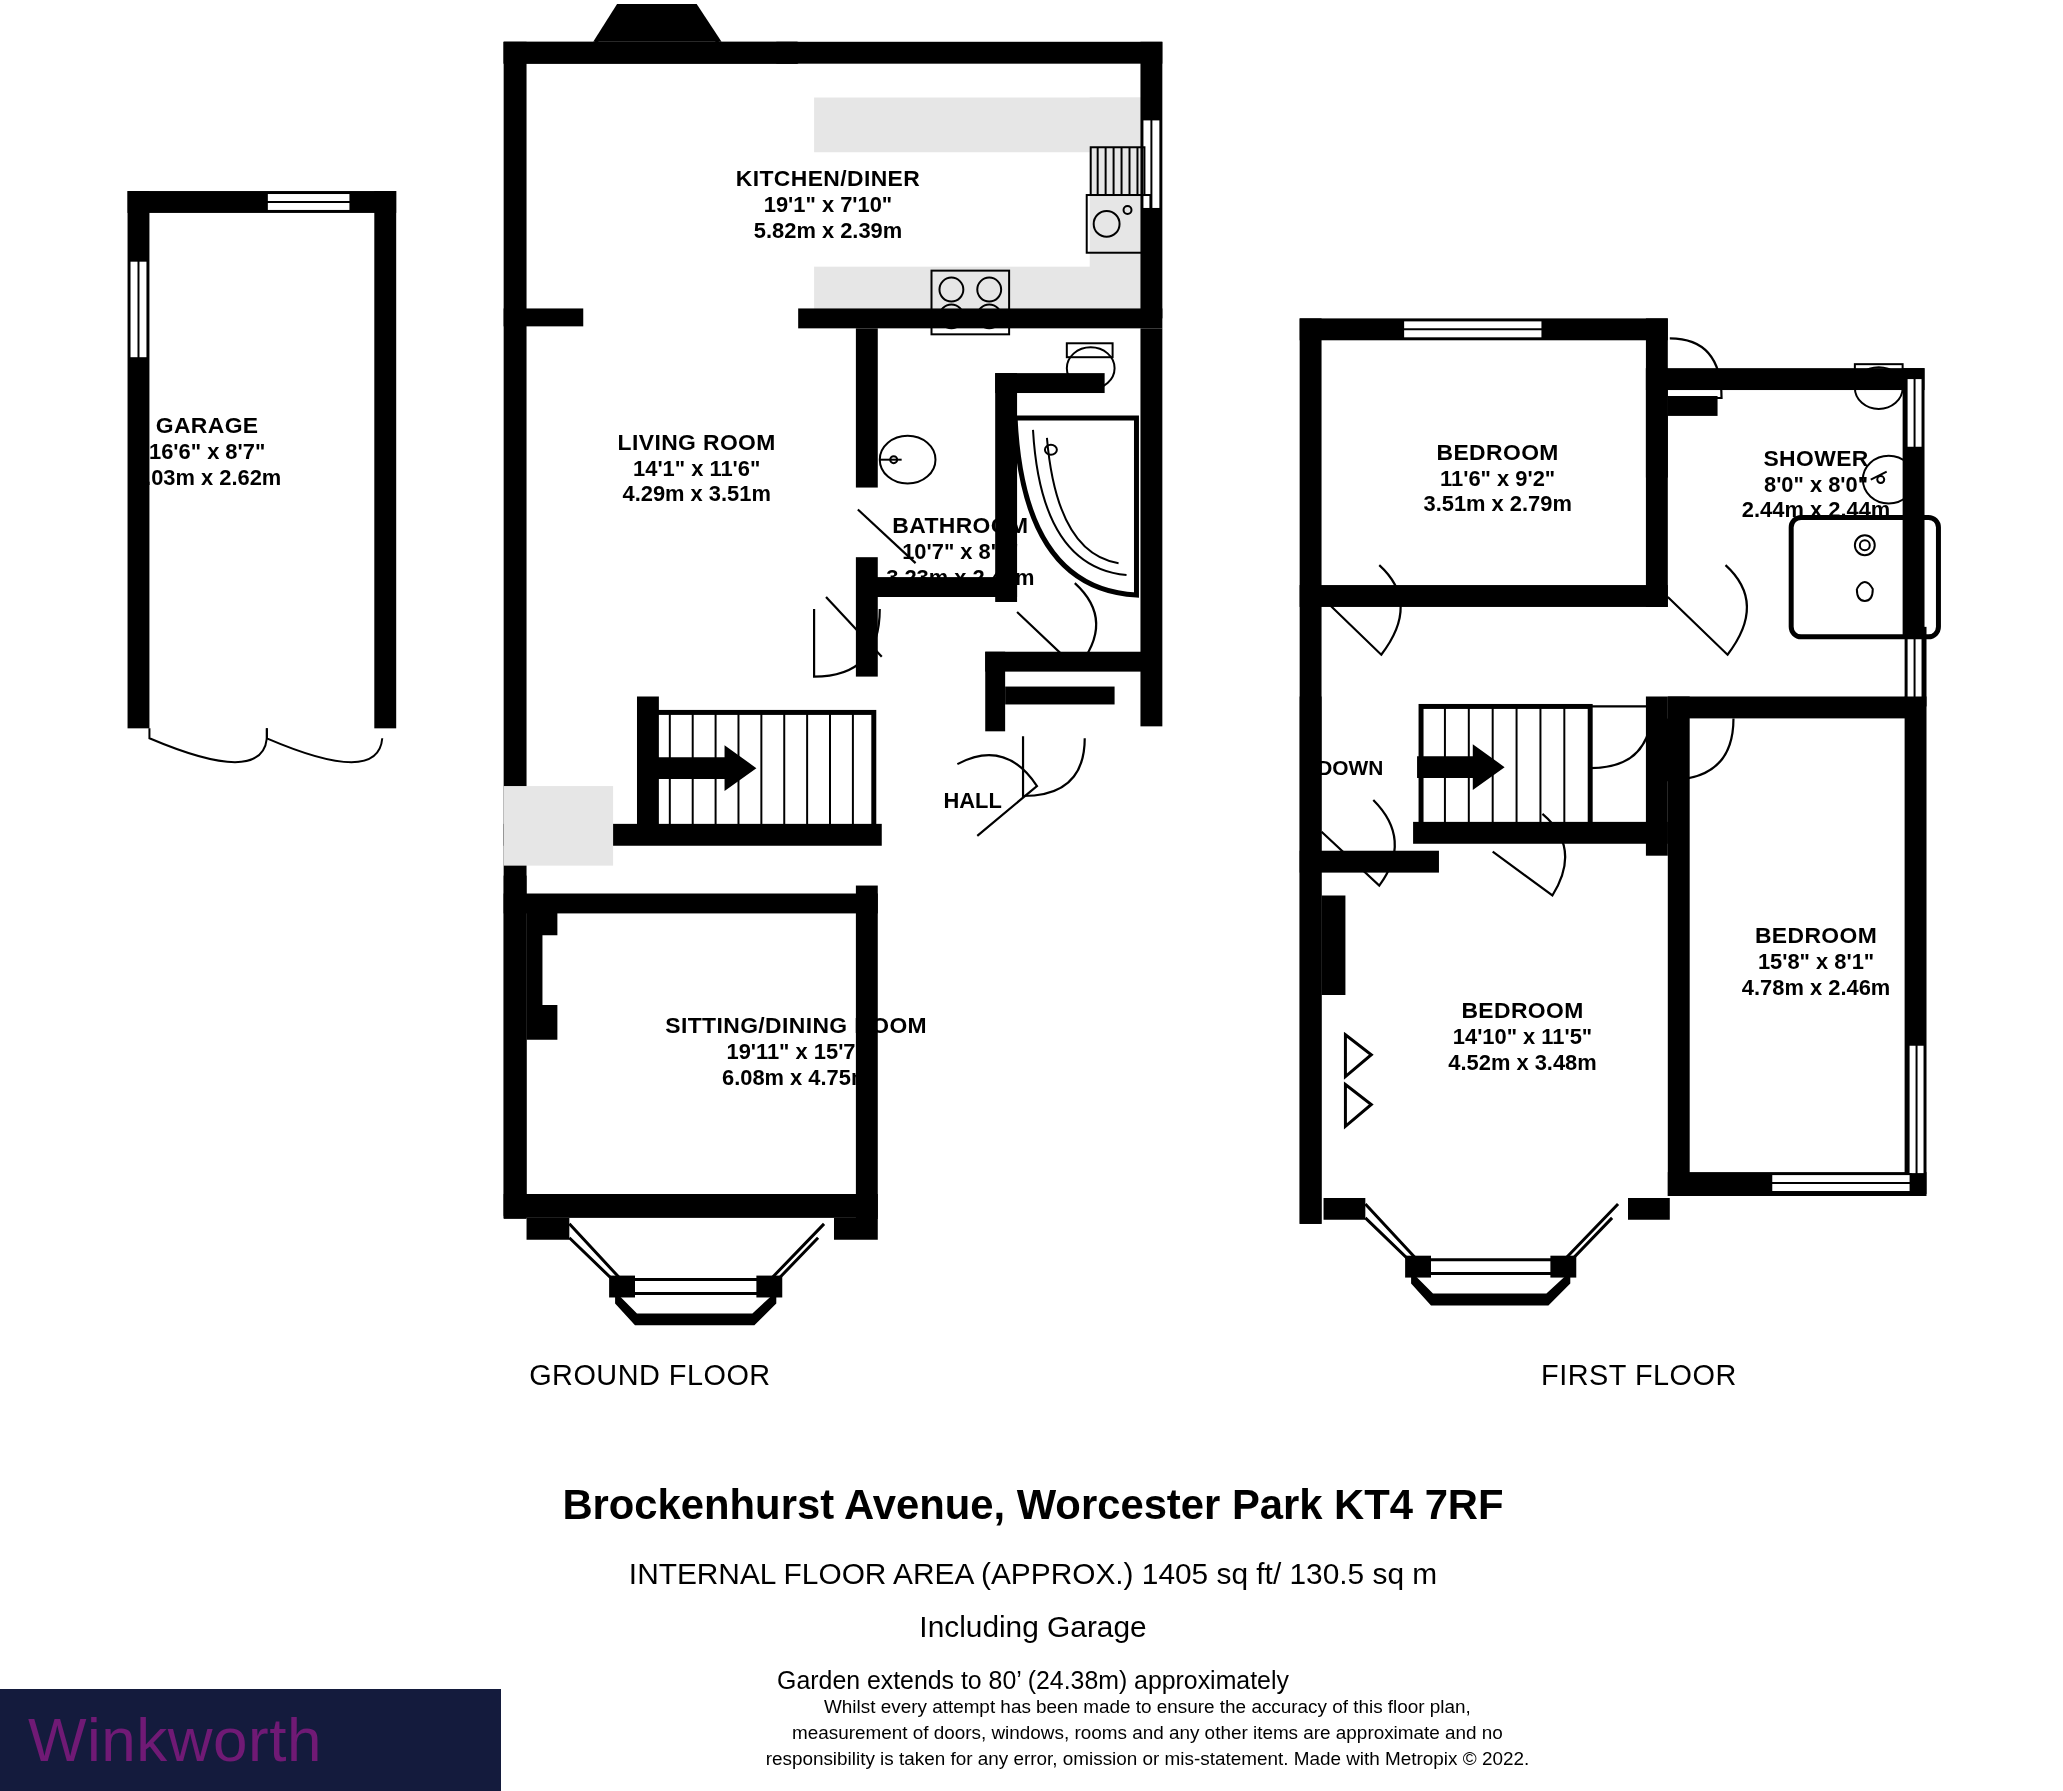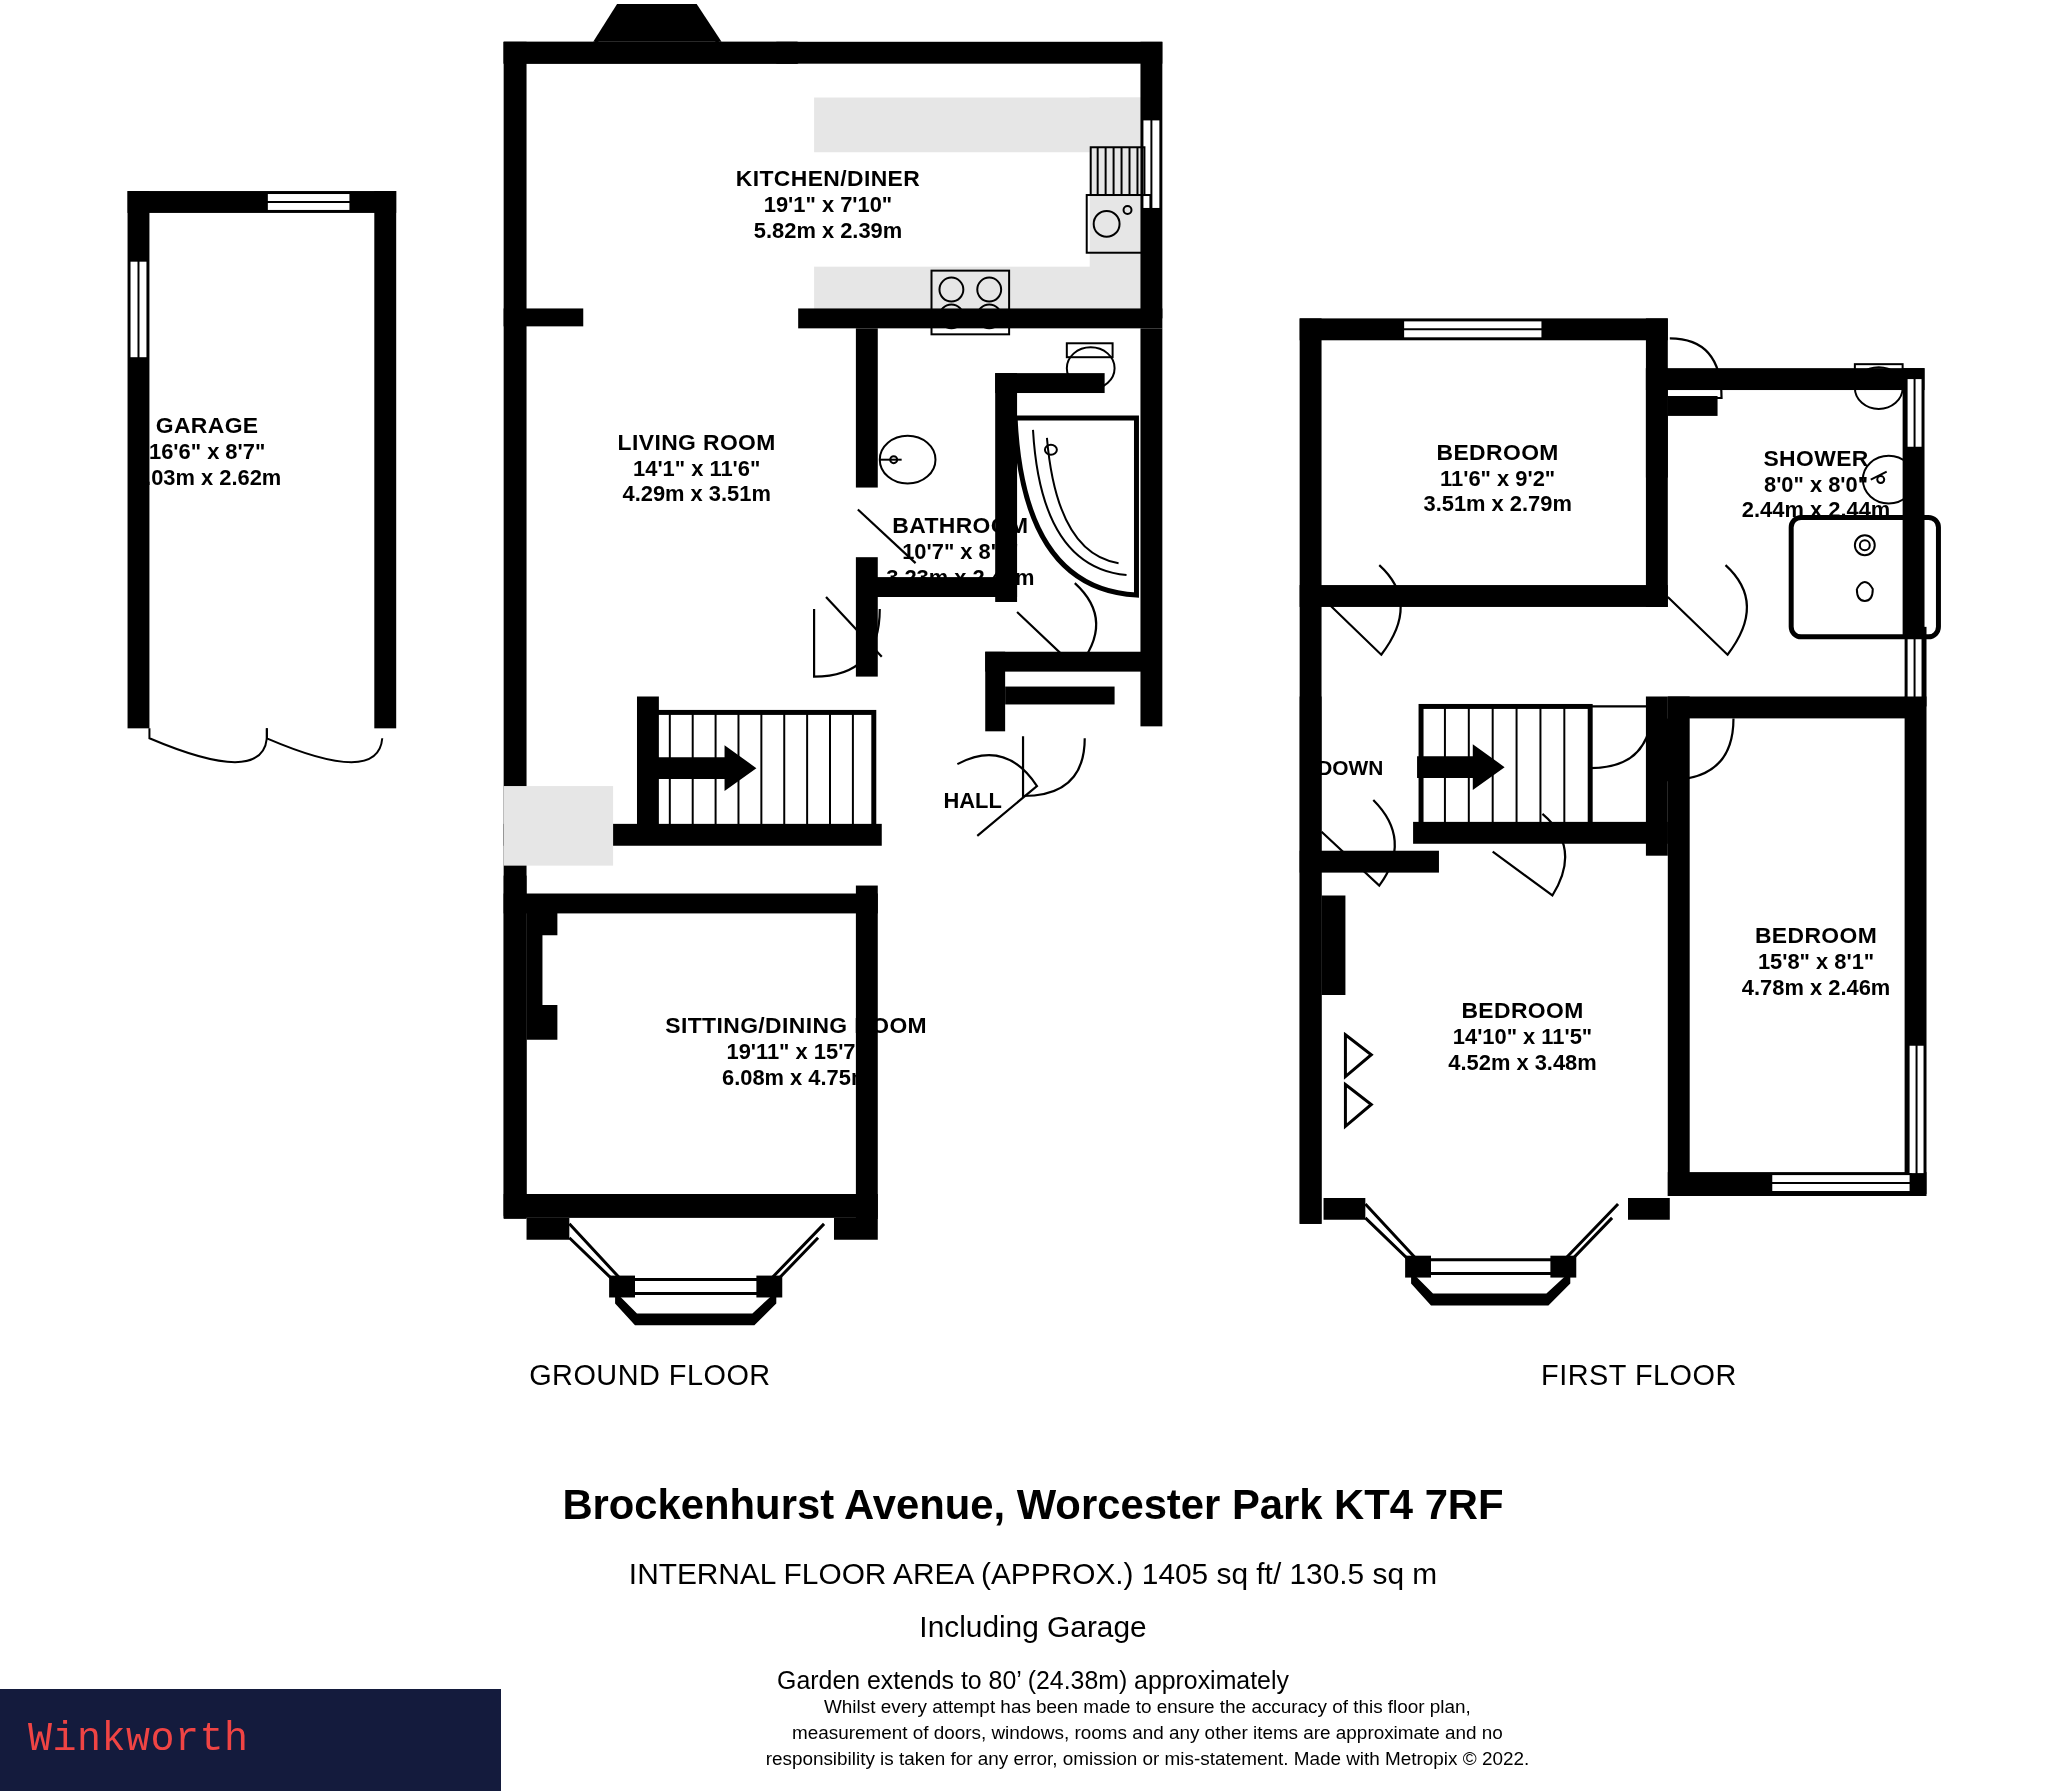--- a/index.html
+++ b/index.html
@@ -12,21 +12,21 @@
   .floorcap{font-size:29px;text-anchor:middle;letter-spacing:.5px;}
   .addr{font-size:42px;font-weight:bold;text-anchor:middle;}
   .area{font-size:30px;text-anchor:middle;}
   .incl{font-size:30px;text-anchor:middle;}
   .garden{font-size:25px;text-anchor:middle;}
   .disc{font-size:19px;text-anchor:middle;}
   .smalllab{font-size:22px;font-weight:bold;}
   .downlab{font-size:21px;font-weight:bold;}
   .logoband{position:absolute;left:0;top:1689px;width:501px;height:102px;background:#141b3d;}
   .logotext{position:absolute;left:28px;top:1703px;width:478px;
-            font-family:Liberation Mono, monospace;font-size:40px;color:#ef4444;
+            font-family:Liberation Sans, sans-serif;font-size:62px;color:#701a75;
             letter-spacing:0.5px;line-height:74px;white-space:nowrap;}
   .wall{fill:#000;}
   .fillgrey{fill:#e6e6e6;}
   .thin{fill:none;stroke:#000;stroke-width:3;}
   .thin2{fill:none;stroke:#000;stroke-width:2;}
   .thick{fill:none;stroke:#000;stroke-width:5;}
   .door{fill:none;stroke:#000;stroke-width:2.2;}
 </style>
 </head>
 <body>

